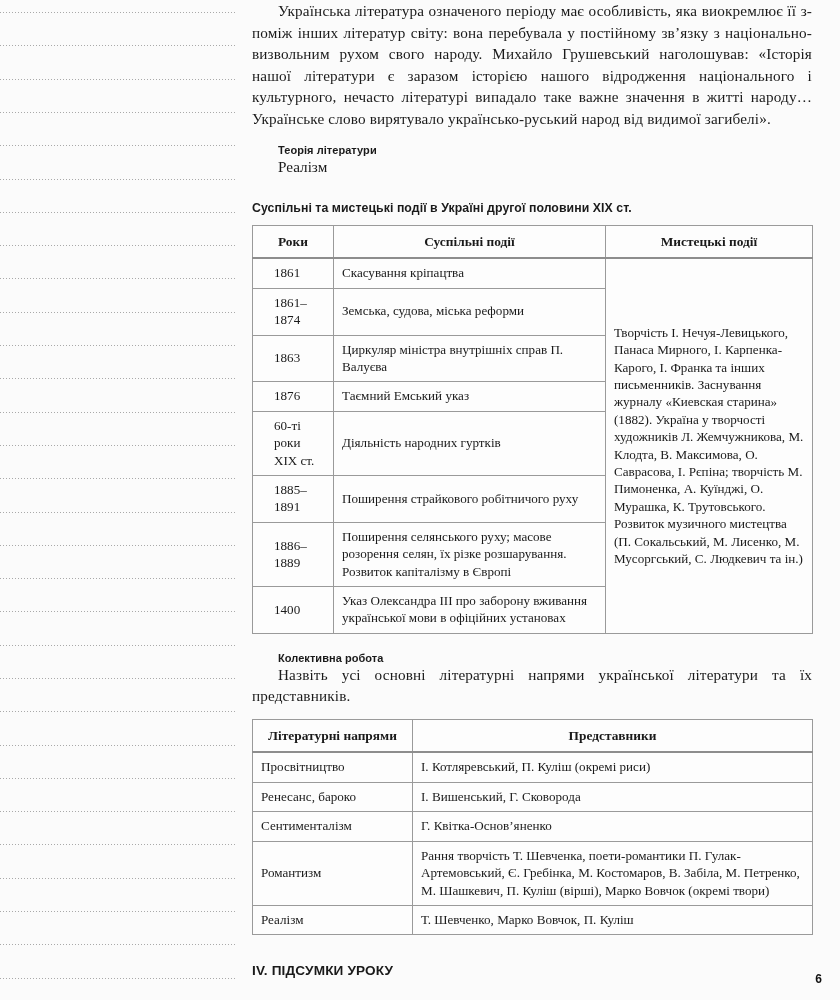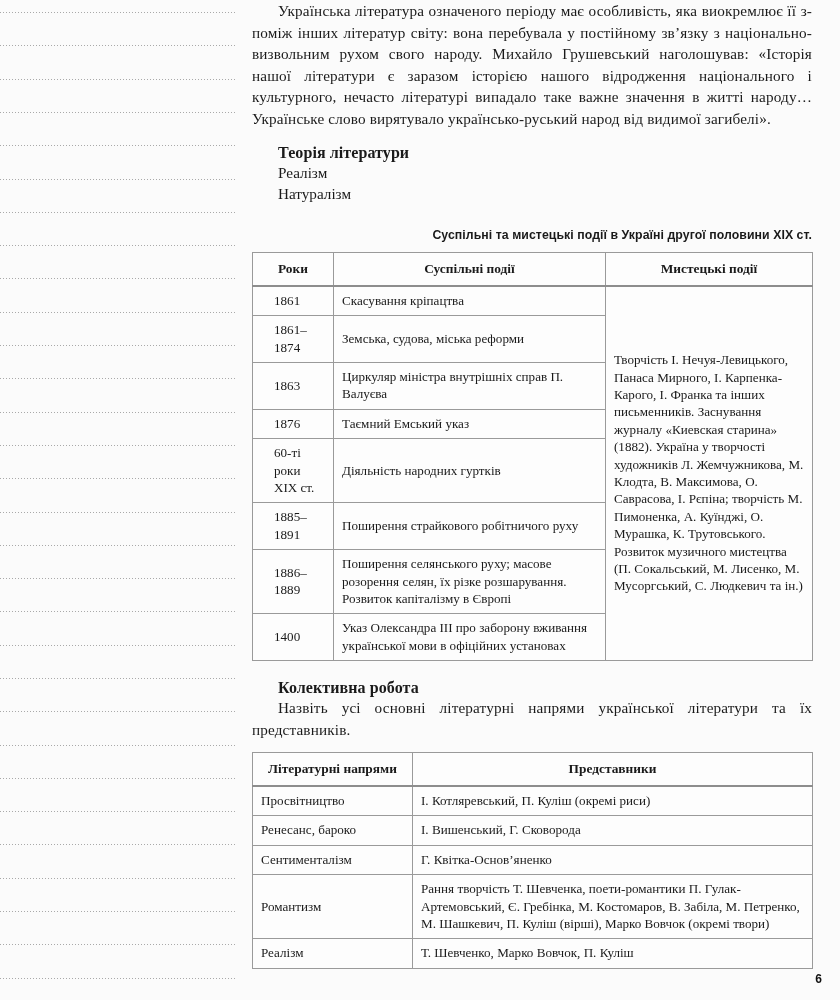--- a/index.html
+++ b/index.html
@@ -48,39 +48,39 @@
     font-size: 15.2px;
     line-height: 21.6px;
     text-align: justify;
     text-indent: 26px;
     letter-spacing: 0.01em;
   }
 
   .intro-block { padding-top: 0; }
 
   .section-bold {
-    font-family: Liberation Serif, serif;
-    font-weight: bold;
-    font-size: 16px;
+    font-family: Liberation Sans, sans-serif;
+    font-weight: bold;
+    font-size: 11px;
     margin: 0;
     padding-left: 26px;
     letter-spacing: 0.005em;
   }
   .theory-term {
     margin: 0;
     padding-left: 26px;
     font-size: 15.2px;
     line-height: 21.4px;
   }
 
   .table-caption {
     font-family: "Liberation Sans", "DejaVu Sans", sans-serif;
     font-weight: bold;
     font-size: 12.3px;
-    text-align: right;
+    text-align: left;
     letter-spacing: 0.005em;
   }
 
   
   table.doc-table {
     border-collapse: collapse;
     width: 560px;
     table-layout: fixed;
     background: #fdfdfd;
   }
@@ -177,21 +177,20 @@
 
     <div class="intro-block">
       <p class="body-par">Українська література означеного періоду має особливість, яка виокремлює її з-поміж інших літератур світу: вона перебувала у постійному зв’язку з національно-визвольним рухом свого народу. Михайло Грушевський наголошував: «Історія нашої літератури є заразом історією нашого відродження національного і культурного, нечасто літературі випадало таке важне значення в житті народу… Українське слово вирятувало українсько-руський народ від видимої загибелі».</p>
     </div>
 
     <div style="height:14px"></div>
 
     <div>
       <p class="section-bold">Теорія літератури</p>
       <p class="theory-term">Реалізм</p>
-      <p class="theory-term">Натуралізм</p>
     </div>
 
     <div style="height:24px"></div>
 
     <div class="table-caption">Суспільні та мистецькі події в Україні другої половини XIX ст.</div>
 
     <div style="height:10px"></div>
 
     <table class="doc-table events-table">
       <colgroup>

